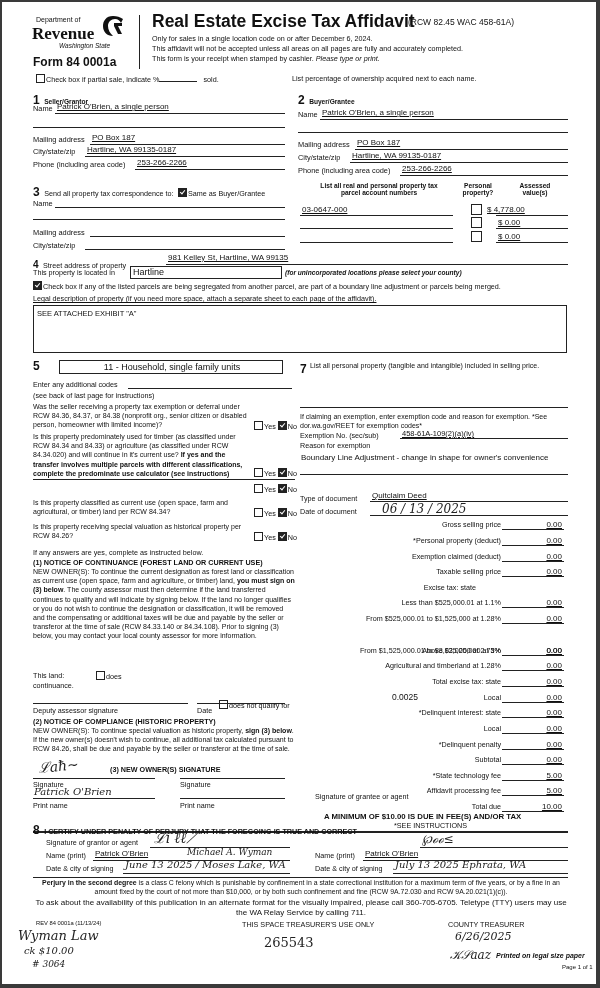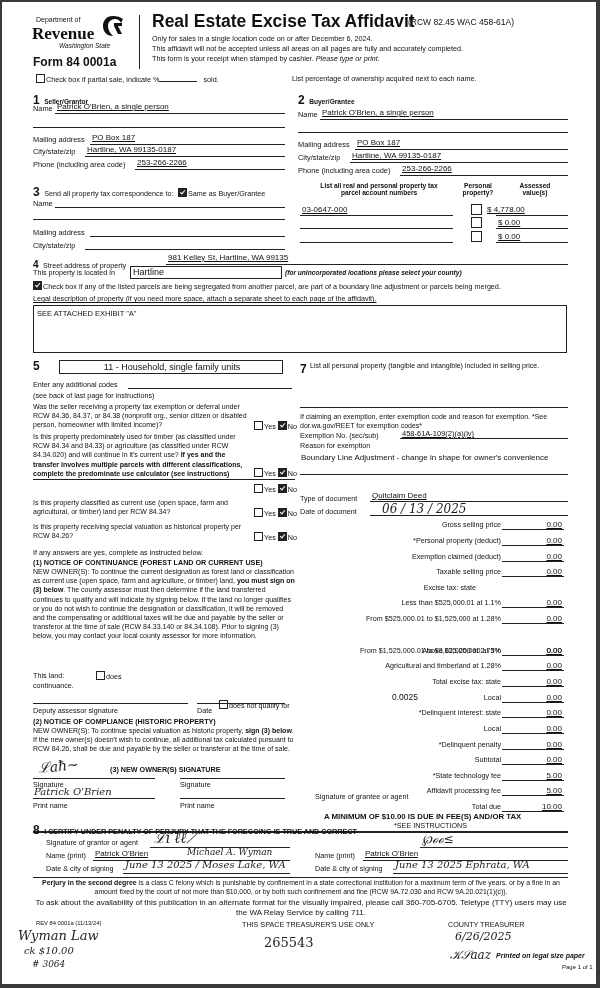--- a/index.html
+++ b/index.html
@@ -303,21 +303,21 @@
   <div class="abs hand" style="left:123px;top:857px;font-size:10px;">June 13 2025 / Moses Lake, WA</div>
   <div class="line" style="left:121px;top:871px;width:167px;"></div>
 
   <div class="abs sm" style="left:313px;top:790px;">Signature of grantee or agent</div>
   <div class="abs hand" style="left:420px;top:828px;font-size:12px;">℘ℴℴ≤</div>
   <div class="line" style="left:418px;top:845px;width:148px;"></div>
   <div class="abs sm" style="left:313px;top:849px;">Name (print)</div>
   <div class="abs val" style="left:363px;top:847px;">Patrick O'Brien</div>
   <div class="line" style="left:361px;top:858px;width:205px;"></div>
   <div class="abs sm" style="left:313px;top:862px;">Date &amp; city of signing</div>
-  <div class="abs hand" style="left:393px;top:857px;font-size:10px;">June 13 2025 Ephrata, WA</div>
+  <div class="abs hand" style="left:393px;top:857px;font-size:10px;">July 13 2025 Ephrata, WA</div>
   <div class="line" style="left:391px;top:871px;width:175px;"></div>
   <div class="line" style="left:31px;top:875px;width:535px;"></div>
 
   <div class="para" style="left:30px;top:877px;width:538px;font-size:6.9px;line-height:8.5px;text-align:center;"><b>Perjury in the second degree</b> <span>is a class C felony which is punishable by confinement in a state correctional institution for a maximum term of five years, or by a fine in an amount fixed by the court of not more than $10,000, or by both such confinement and fine (RCW 9A.72.030 and RCW 9A.20.021(1)(c)).</span></div>
   <div class="para" style="left:30px;top:896px;width:538px;font-size:8px;line-height:9.5px;text-align:center;">To ask about the availability of this publication in an alternate format for the visually impaired, please call 360-705-6705. Teletype (TTY) users may use the WA Relay Service by calling 711.</div>
   <div class="abs" style="left:34px;top:918px;font-size:5.8px;">REV 84 0001a (11/13/24)</div>
   <div class="abs sm" style="left:240px;top:918px;">THIS SPACE TREASURER'S USE ONLY</div>
   <div class="abs sm" style="left:446px;top:918px;">COUNTY TREASURER</div>
   <div class="abs hand" style="left:16px;top:926px;font-size:13px;">Wyman Law</div>
   <div class="abs hand" style="left:22px;top:943px;font-size:10px;">ck $10.00</div>

